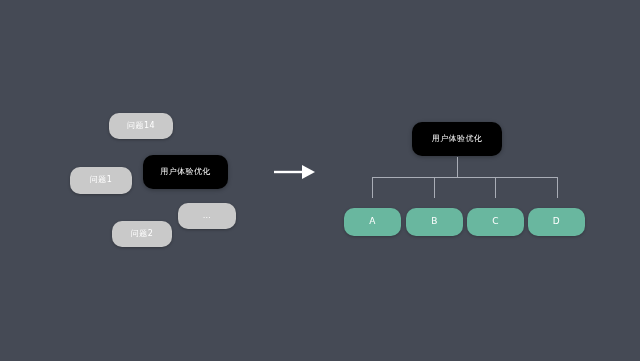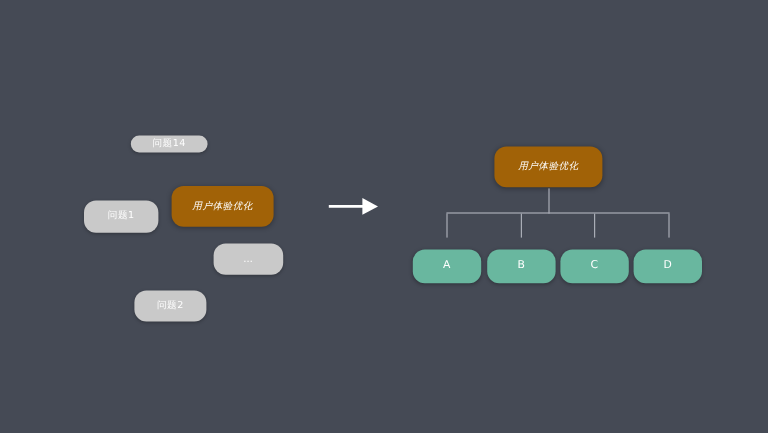--- a/index.html
+++ b/index.html
@@ -33,39 +33,38 @@
   
   .node.grey {
     background: #c9c9c9;
     color: #ffffff;
     font-size: 8px;
     box-shadow: 0 1px 3px rgba(0,0,0,0.28);
   }
 
   
   .node.blue {
-    background: #a16207;
+    background: #000000;
     color: #ffffff;
     font-size: 8px;
     box-shadow: 0 1px 4px rgba(0,0,0,0.30);
-    font-style: italic;
   }
 
   
   .node.green {
     background: #69b79f;
     color: #ffffff;
     font-size: 9px;
     box-shadow: 0 1px 3px rgba(0,0,0,0.25);
   }
 
   
-  #grey-q14   { left: 109px; top: 113px; width: 64px; height: 14px; }
+  #grey-q14   { left: 109px; top: 113px; width: 64px; height: 26px; }
   #grey-q1    { left: 70px;  top: 167px; width: 62px; height: 27px; }
-  #grey-q2    { left: 112px; top: 221px; width: 60px; height: 26px; margin-top: 21px; }
+  #grey-q2    { left: 112px; top: 221px; width: 60px; height: 26px; }
   #grey-ellip { left: 178px; top: 203px; width: 58px; height: 26px; }
   #blue-left  { left: 143px; top: 155px; width: 85px; height: 34px; }
 
   
   #arrow {
     position: absolute;
     left: 272px;
     top: 161px;
     width: 44px;
     height: 22px;

